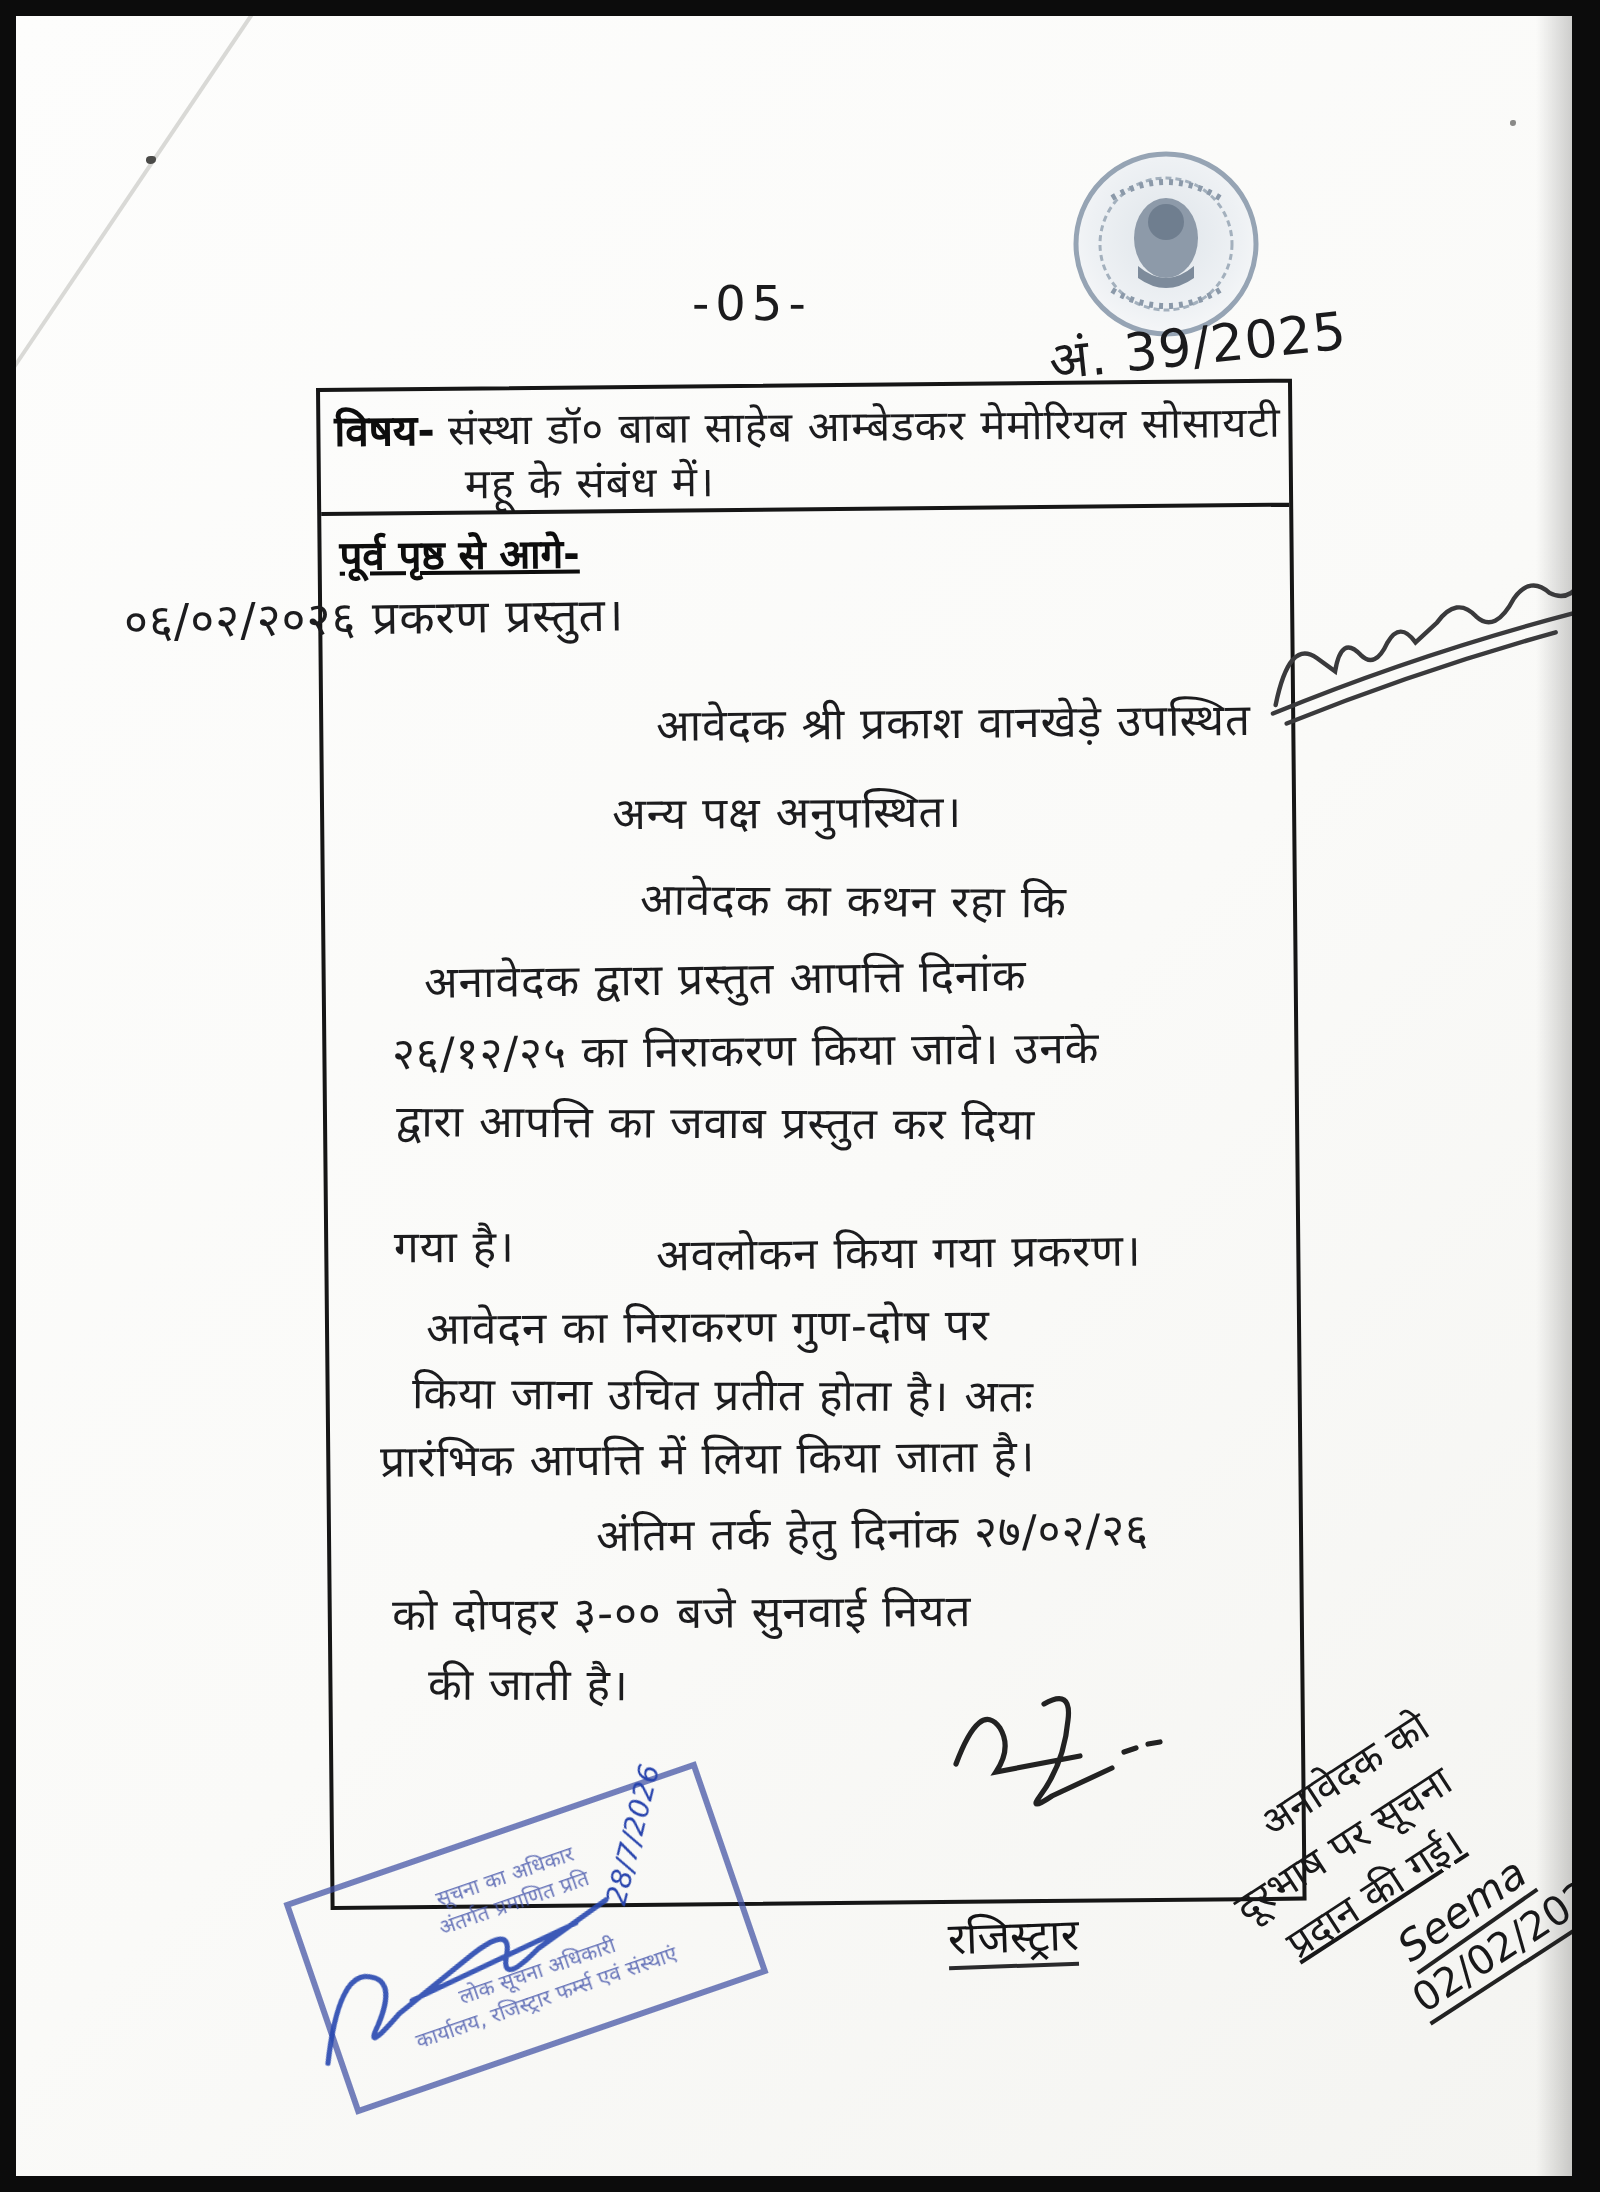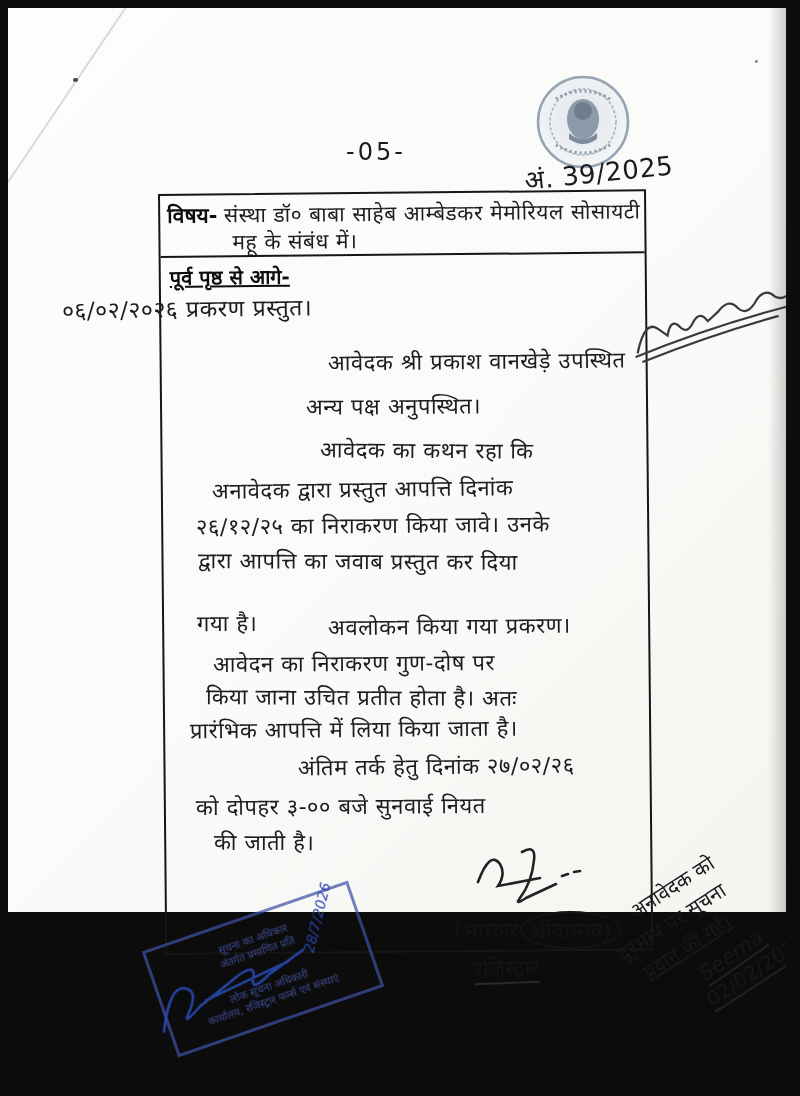--- a/index.html
+++ b/index.html
@@ -2,21 +2,21 @@
 <html><head>
 <meta charset="utf-8">
 <style>
   html,body{margin:0;padding:0;}
   body{
     width:800px;height:1096px;position:relative;overflow:hidden;
     background:#0c0c0c;
     font-family:"DejaVu Sans",sans-serif;
   }
   .paper{
-    position:absolute;left:8px;top:8px;width:778px;height:904px;
+    position:absolute;left:8px;top:8px;width:778px;height:1080px;
     background:linear-gradient(135deg,#fdfdfc 0%,#fafaf8 55%,#f4f4f1 100%);
   }
   .edge-shade{
     position:absolute;right:0;top:0;width:18px;height:100%;
     background:linear-gradient(to right,rgba(0,0,0,0),rgba(0,0,0,0.18));
   }
   .crease{
     position:absolute;left:-6px;top:182px;width:236px;height:2px;
     background:#d9d9d6;transform:rotate(-56deg);transform-origin:left center;
   }
@@ -110,23 +110,20 @@
   <div class="hw" style="left:198px;top:673px;transform:rotate(0.3deg);">किया जाना उचित प्रतीत होता है। अतः</div>
   <div class="hw" style="left:182px;top:705px;transform:rotate(-0.5deg);">प्रारंभिक आपत्ति में लिया किया जाता है।</div>
   <div class="hw" style="left:290px;top:742px;transform:rotate(-0.6deg);">अंतिम तर्क हेतु दिनांक २७/०२/२६</div>
   <div class="hw" style="left:188px;top:782px;transform:rotate(-0.4deg);">को दोपहर ३-०० बजे सुनवाई नियत</div>
   <div class="hw" style="left:194px;top:818px;transform:rotate(0.2deg);margin-left:12px;">की जाती है।</div>
 
   <svg width="130" height="66" style="left:462px;top:834px;" viewBox="0 0 130 66">
     <path d="M8 40 Q20 8 30 22 Q36 32 28 44 L70 36 M52 10 Q66 2 64 18 Q62 40 50 56 Q44 64 56 56 L86 42 M92 34 L98 32 M104 30 L110 29" fill="none" stroke="#222" stroke-width="2.6" stroke-linecap="round"></path>
   </svg>
 
-  <div class="name-line">
-    <span>(भास्कर</span><span class="name-circle">श्रीवास्तव)</span>
-  </div>
   <div class="designation">रजिस्ट्रार</div>
 
   <div class="stamp">
     <div>सूचना का अधिकार</div>
     <div>अंतर्गत प्रमाणित प्रति</div>
     <div style="margin-top:22px;">लोक सूचना अधिकारी</div>
     <div>कार्यालय, रजिस्ट्रार फर्म्स एवं संस्थाएं</div>
     <span class="stamp-ink-date">28/7/2026</span>
     <svg width="220" height="80" style="left:-18px;top:18px;" viewBox="0 0 220 80">
       <path d="M10 62 Q30 20 44 28 Q56 34 40 52 Q28 64 52 50 L96 34 Q120 26 112 40 Q104 54 128 42 L168 30 M60 46 L150 36" fill="none" stroke="#2848b0" stroke-width="2.6" stroke-linecap="round" opacity="0.9"></path>

